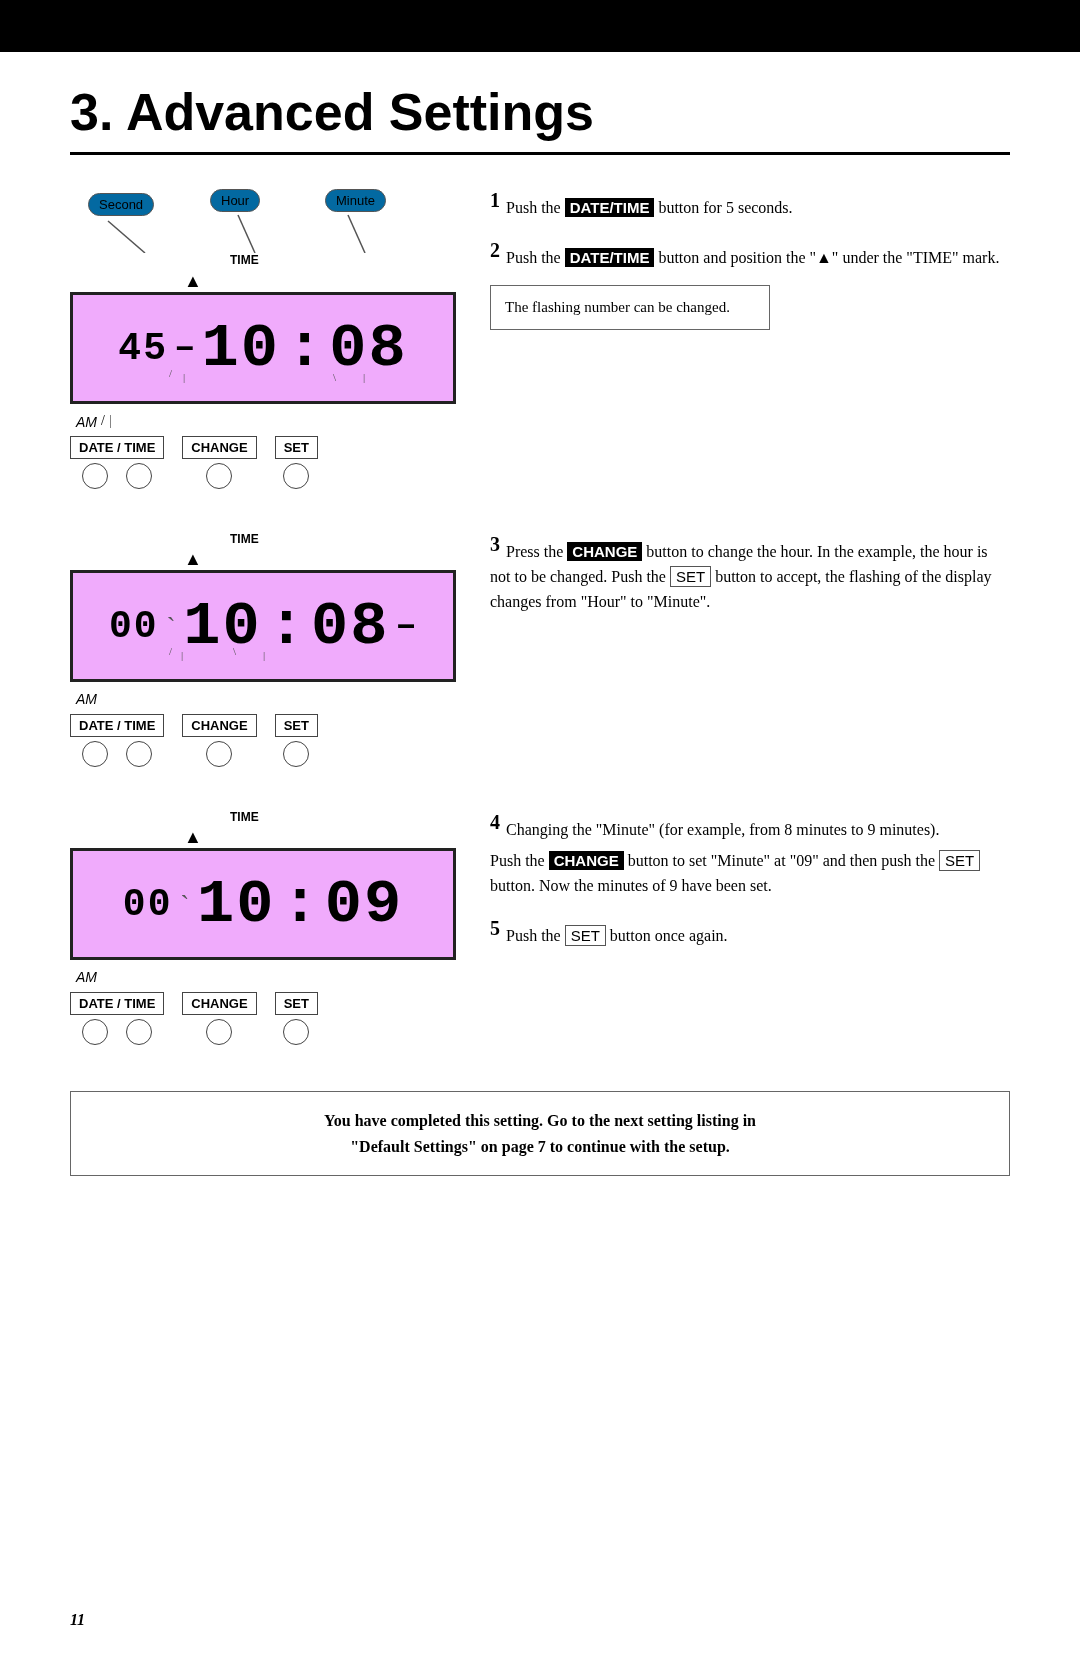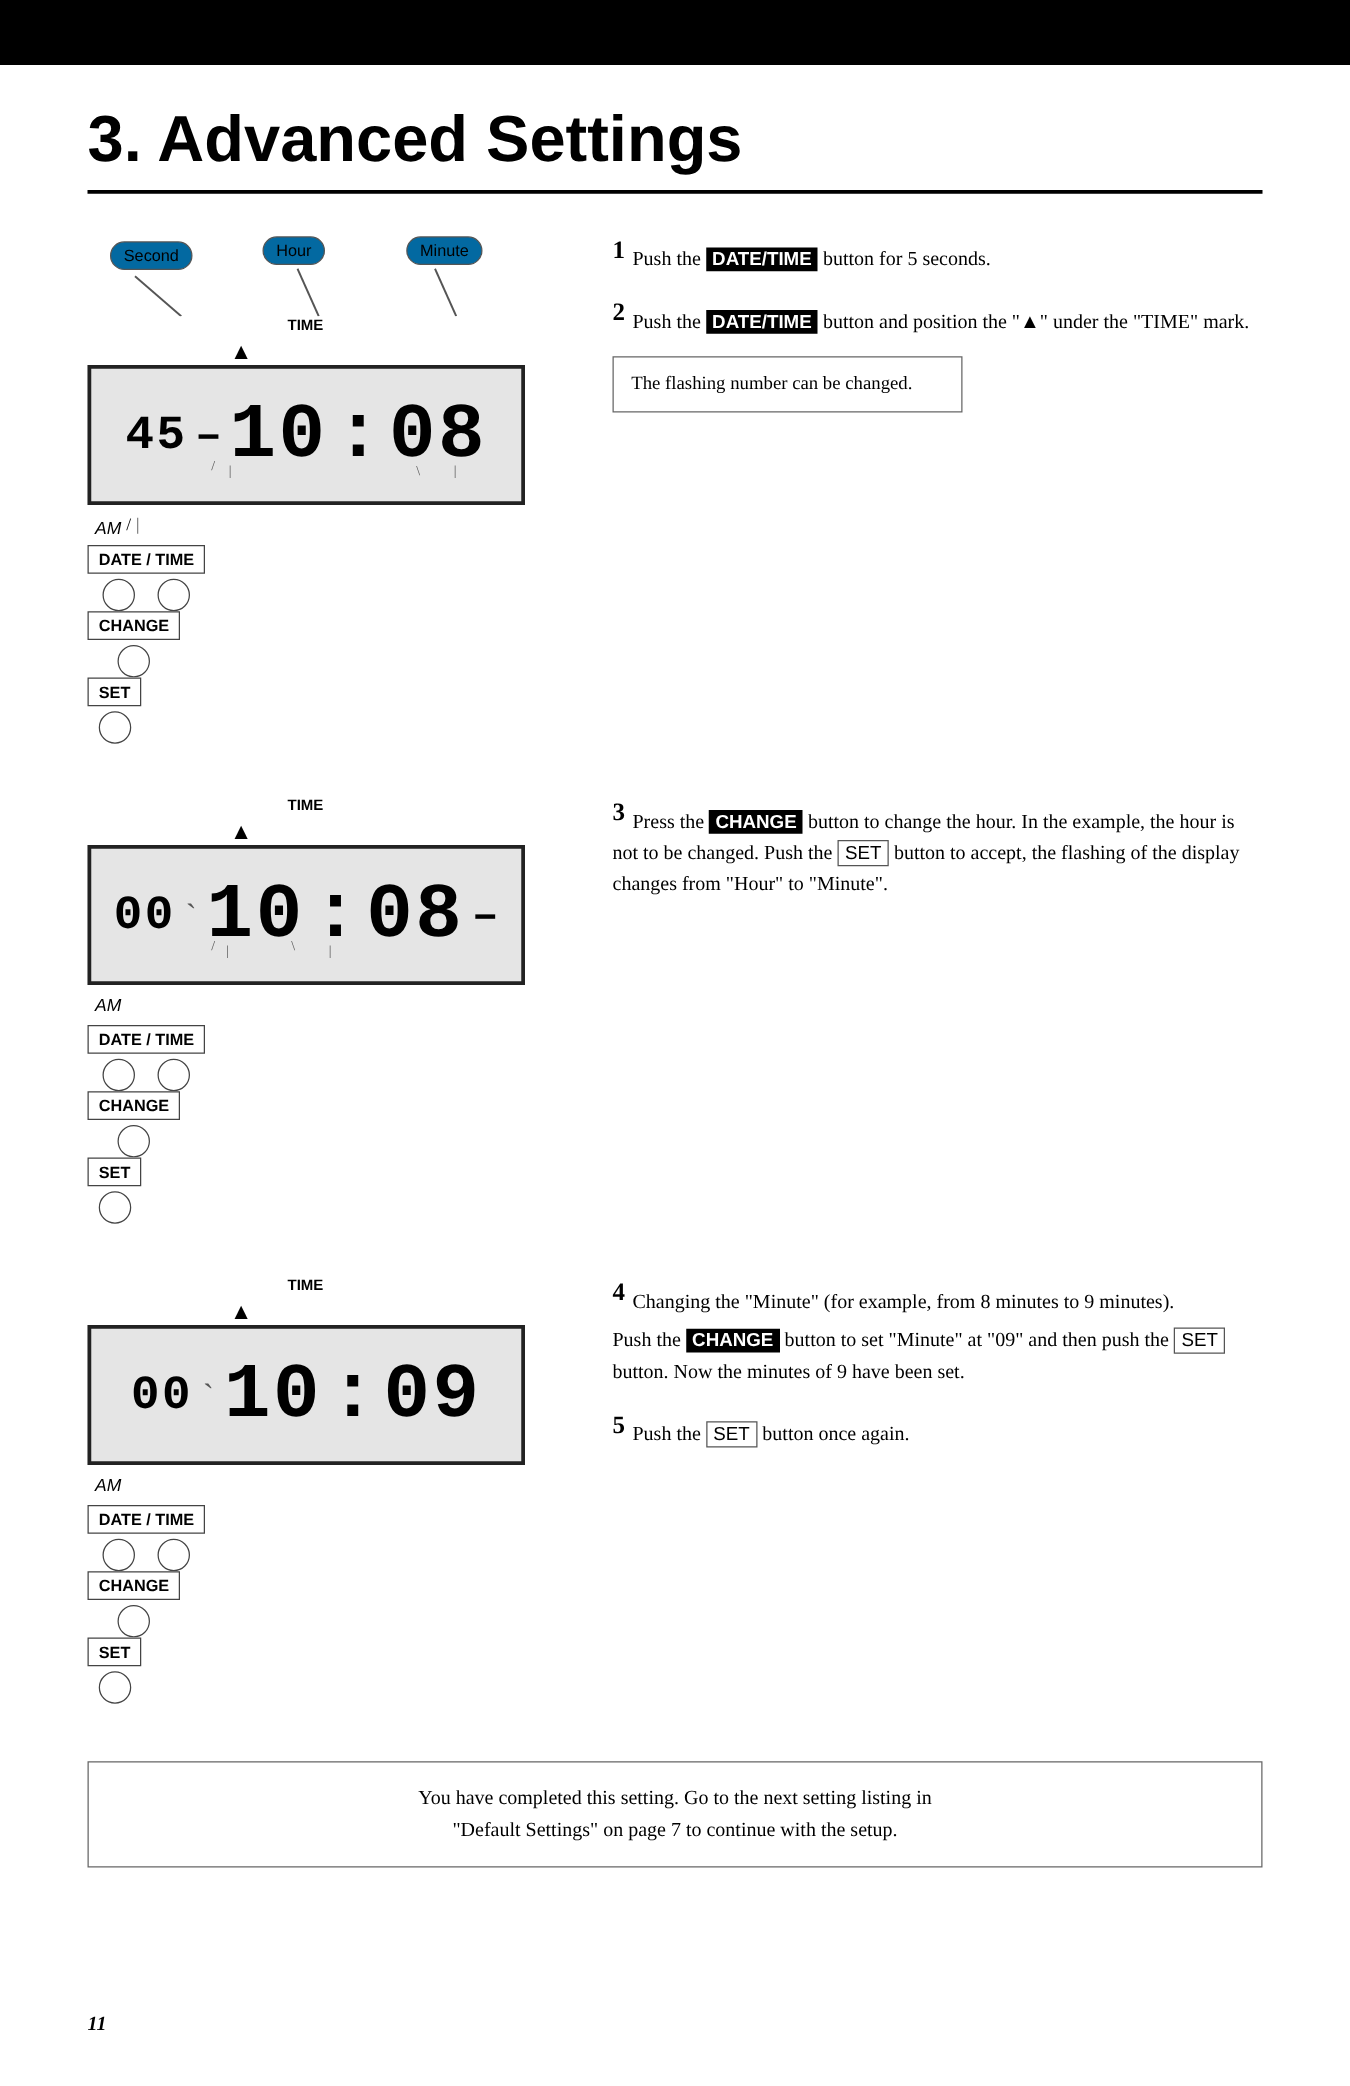--- a/index.html
+++ b/index.html
@@ -75,22 +75,22 @@
     .time-label {
       font-size: 12px;
       font-weight: bold;
       font-family: Arial, sans-serif;
       margin-left: 80px;
       margin-bottom: 2px;
     }
 
     .clock-display {
       border: 3px solid #222;
-      background: #e5e5e5;
-      width: 350px;
+      background: #f0abfc;
+      width: 386px;
       padding: 14px 16px 12px 16px;
       position: relative;
       margin-bottom: 8px;
     }
 
     .clock-inner {
       display: flex;
       align-items: center;
       justify-content: center;
       gap: 6px;
@@ -130,24 +130,23 @@
     .am-label {
       font-size: 14px;
       font-style: italic;
       font-family: Liberation Sans, sans-serif;
       margin-top: 2px;
     }
 
     
     .button-row {
       display: flex;
-      align-items: flex-start;
+      align-items: flex-end;
       gap: 0;
       margin-top: 4px;
-      flex-direction: column;
     }
 
     .btn-label {
       border: 1.5px solid #444;
       padding: 3px 8px;
       font-size: 13px;
       font-family: Arial, sans-serif;
       font-weight: bold;
       background: #fff;
     }
@@ -215,20 +214,21 @@
       max-width: 280px;
     }
 
     .footer-box {
       border: 1.5px solid #666;
       padding: 16px 30px;
       margin-top: 46px;
       text-align: center;
       font-size: 16px;
       line-height: 1.6;
+      font-weight: bold;
     }
 
     .page-num {
       position: absolute;
       bottom: 40px;
       left: 70px;
       font-size: 16px;
       font-weight: bold;
       font-style: italic;
     }

